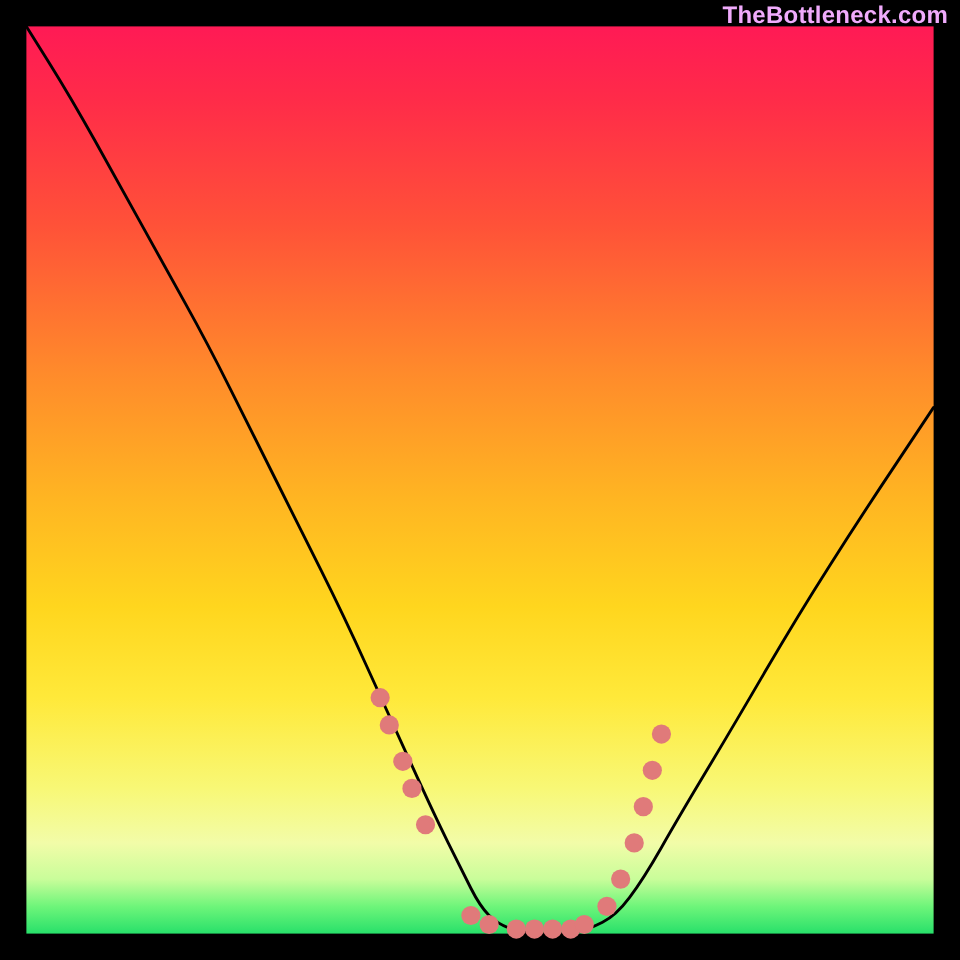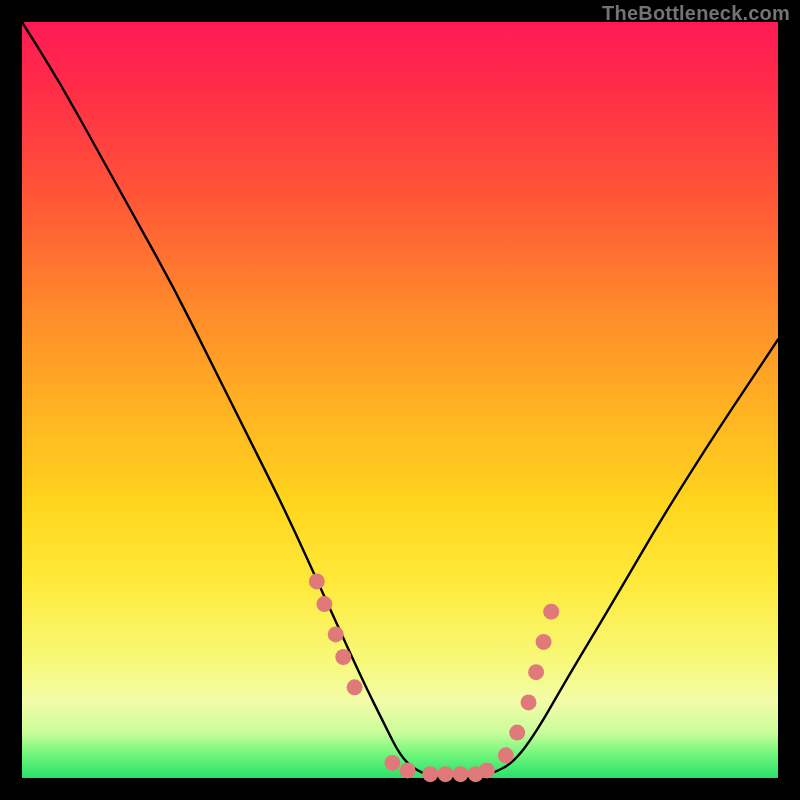--- a/index.html
+++ b/index.html
@@ -49,21 +49,21 @@
     height: 756px;
     overflow: visible;
   }
   .watermark {
     position: absolute;
     top: 2px;
     right: 10px;
     font-family: Arial, Helvetica, sans-serif;
     font-size: 20px;
     font-weight: 600;
-    color: #737373;
+    color: #f0abfc;
     letter-spacing: 0.2px;
     user-select: none;
   }
 </style>
 </head>
 <body>
 
 <div class="frame">
   <div class="plot-area"></div>
 

